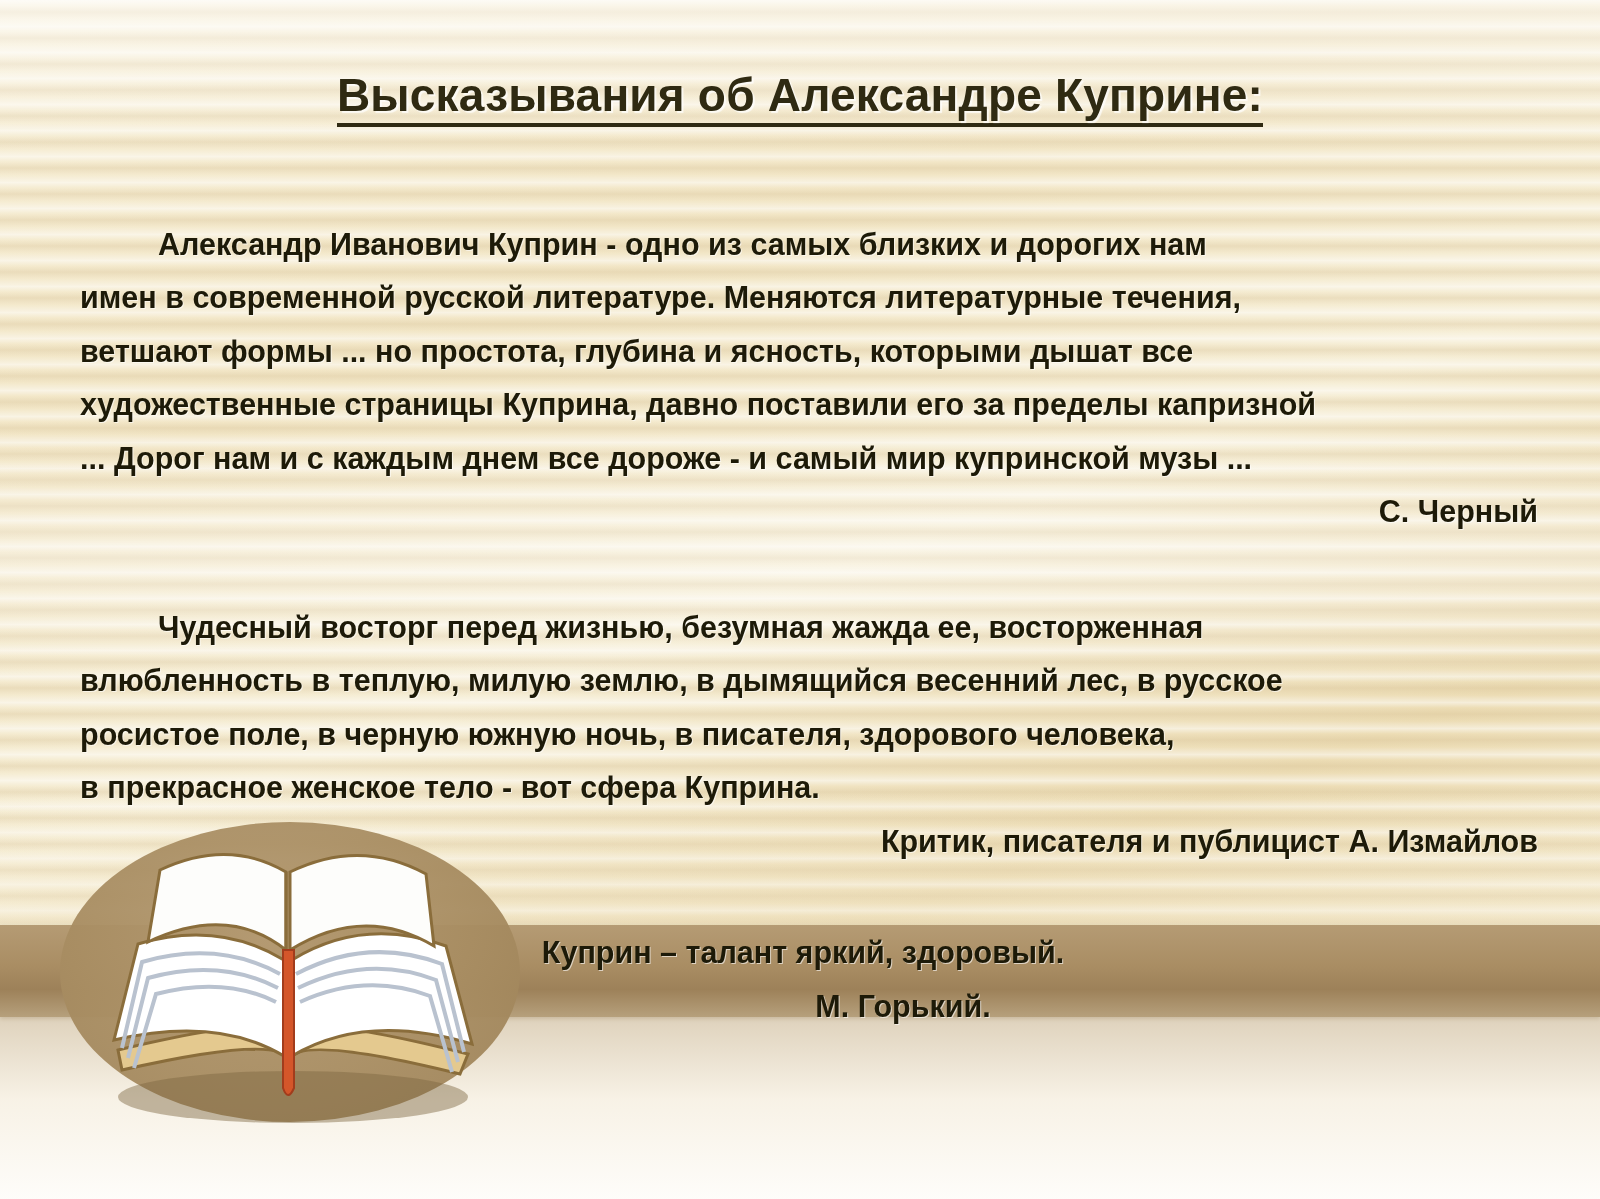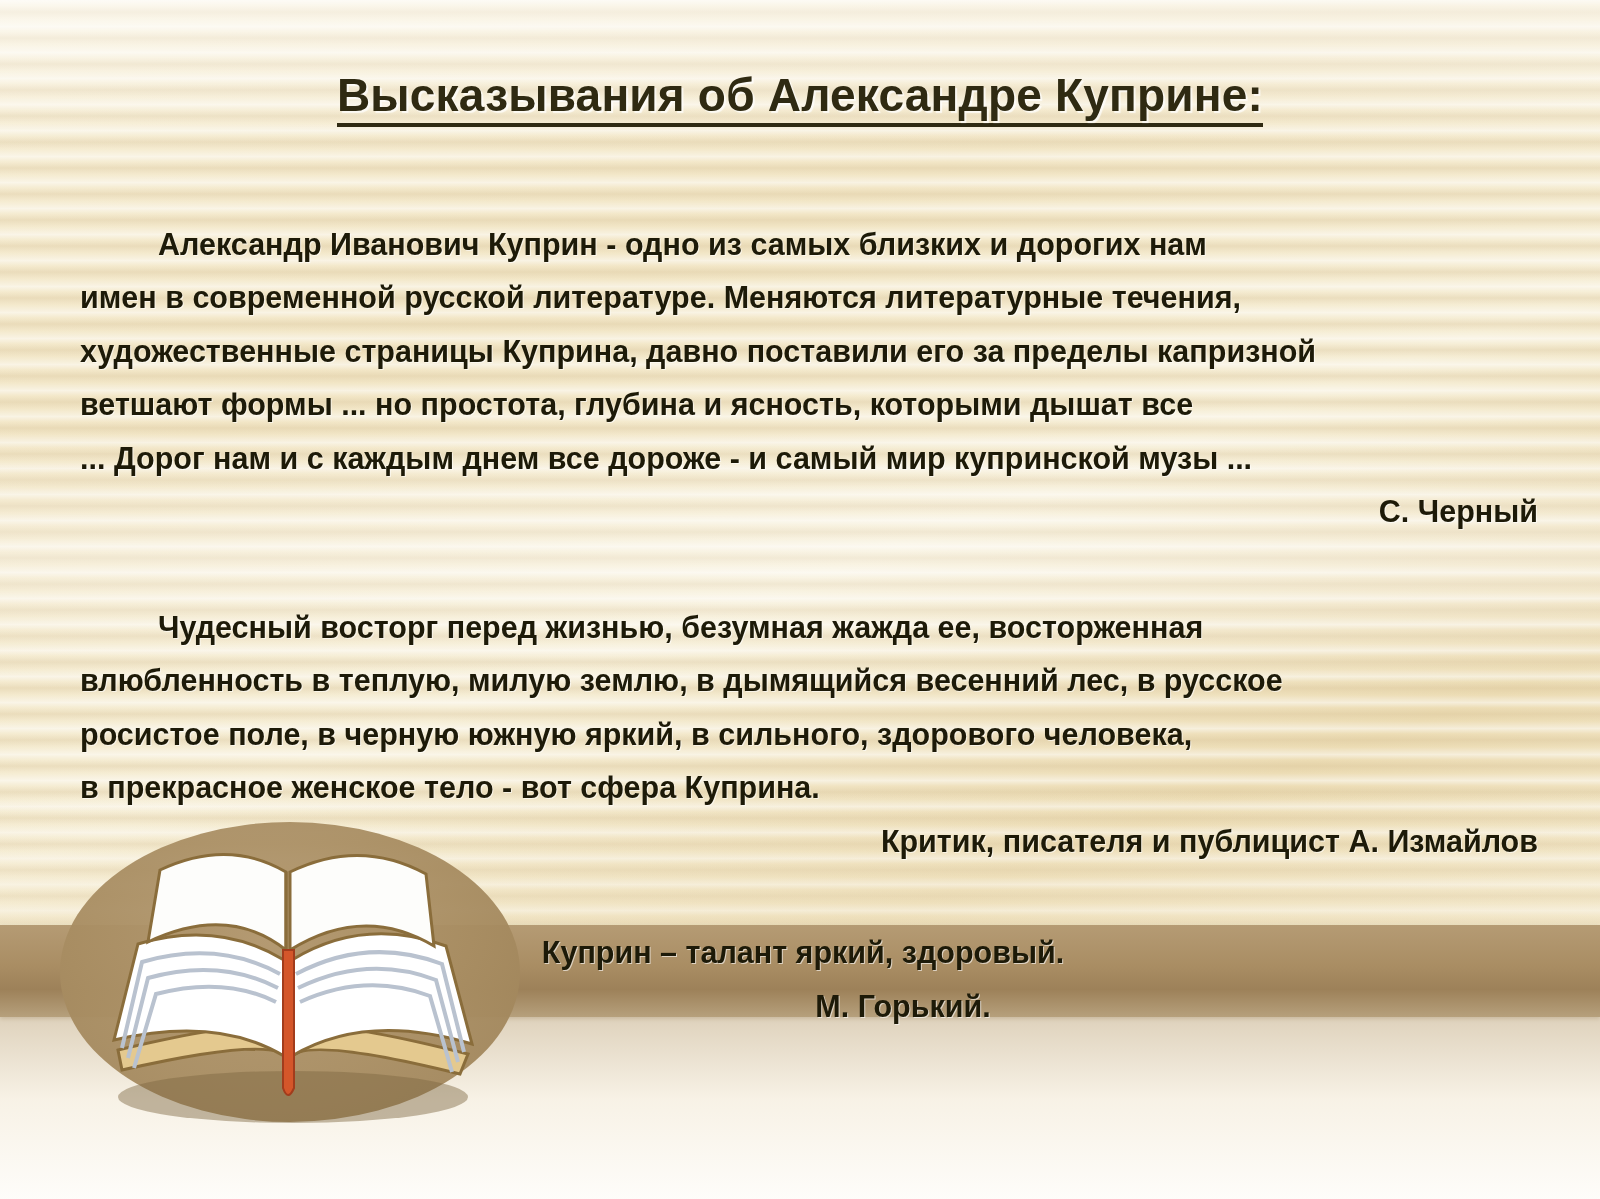--- a/index.html
+++ b/index.html
@@ -160,32 +160,32 @@
 
   <div class="title">
     <span>Высказывания об Александре Куприне:</span>
   </div>
 
   <div class="content">
 
     <div>
       <p class="para"><span class="indent"></span><span>Александр Иванович Куприн - одно из самых близких и дорогих нам</span></p>
       <p class="para">имен в современной русской литературе. Меняются литературные течения,</p>
+      <p class="para">ветшают формы ... но простота, глубина и ясность, которыми дышат все</p>
       <p class="para">художественные страницы Куприна, давно поставили его за пределы капризной</p>
-      <p class="para">ветшают формы ... но простота, глубина и ясность, которыми дышат все</p>
       <p class="para">... Дорог нам и с каждым днем все дороже - и самый мир купринской музы ...</p>
       <p class="attrib">С. Черный</p>
     </div>
 
     <div class="spacer-lg"></div>
 
     <div>
       <p class="para"><span class="indent"></span><span>Чудесный восторг перед жизнью, безумная жажда ее, восторженная</span></p>
       <p class="para">влюбленность в теплую, милую землю, в дымящийся весенний лес, в русское</p>
-      <p class="para">росистое поле, в черную южную яркий, в сильного, здорового человека,</p>
+      <p class="para">росистое поле, в черную южную ночь, в писателя, здорового человека,</p>
       <p class="para">в прекрасное женское тело - вот сфера Куприна.</p>
       <p class="attrib">Критик, писателя и публицист А. Измайлов</p>
     </div>
 
     <div class="spacer-md"></div>
 
     <div>
       <p class="para centered">Куприн – талант яркий, здоровый.</p>
       <p class="attrib attrib-gorky">М. Горький.</p>
     </div>

